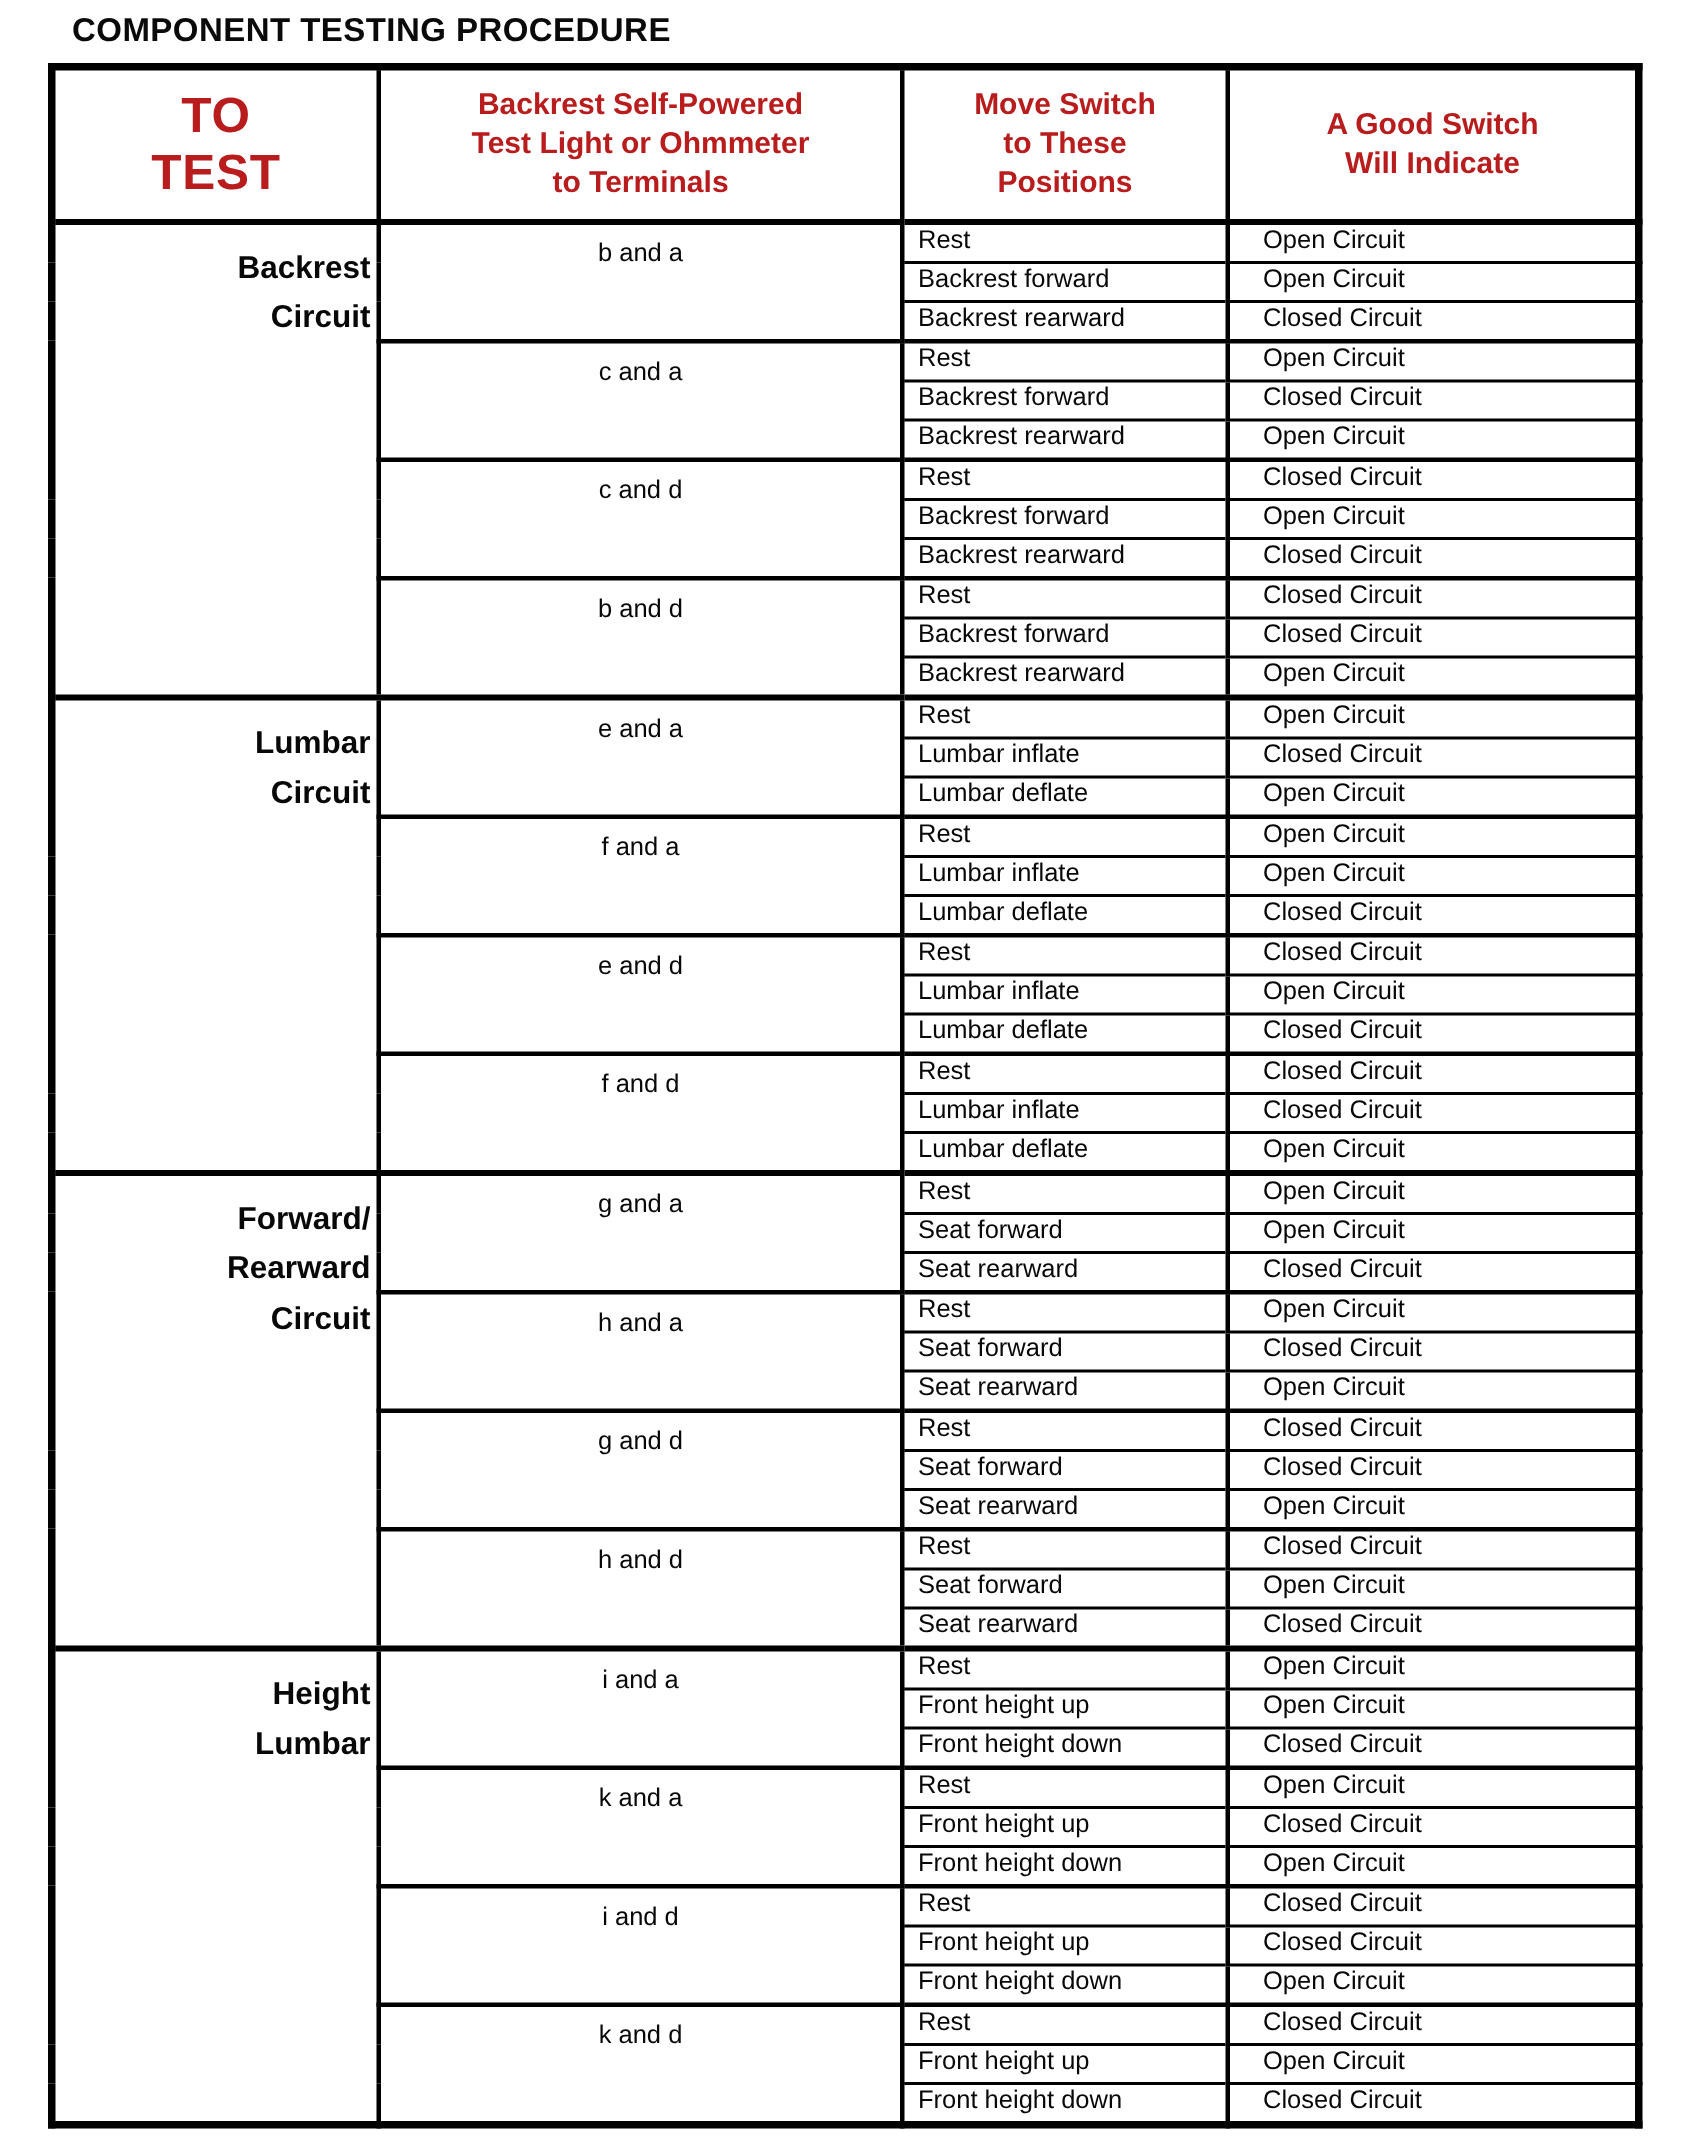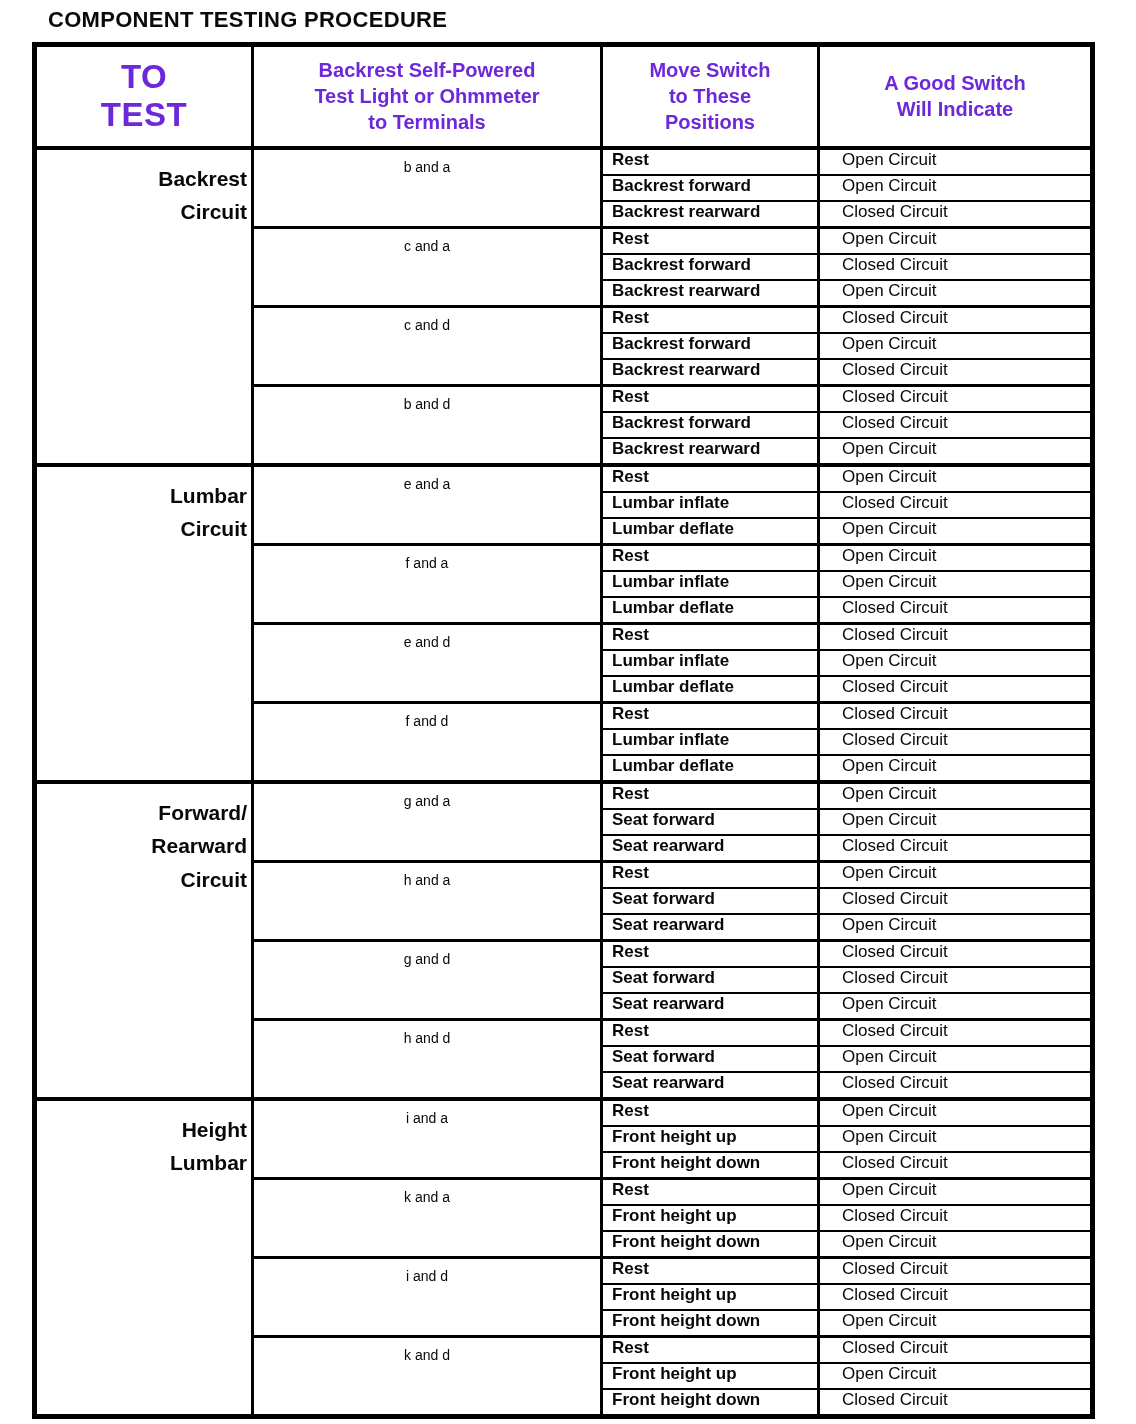--- a/index.html
+++ b/index.html
@@ -37,21 +37,21 @@
   th {
     border-bottom: 4px solid #000;
     border-right: 3px solid #000;
     font-weight: bold;
     font-size: 20px;
     line-height: 1.3;
     text-align: center;
     vertical-align: middle;
     white-space: pre-line;
     padding: 4px 6px;
-    color: #6d28d9;
+    color: #b91c1c;
   }
   th:last-child { border-right: none; }
   th.h-totest { font-size: 33px; line-height: 1.15; letter-spacing: 0.5px; }
 
   td { color: #080808; }
 
   .group-cell {
     border-right: 3px solid #000;
     border-bottom: 4px solid #000;
     vertical-align: top;
@@ -61,34 +61,33 @@
     line-height: 1.6;
     white-space: pre-line;
     padding: 12px 4px 0 15px;
   }
 
   .term-cell {
     border-right: 3px solid #000;
     border-bottom: 3px solid #000;
     vertical-align: top;
     text-align: center;
-    font-size: 14px;
+    font-size: 17px;
     padding-top: 9px;
   }
   .term-cell.group-last { border-bottom-width: 4px; margin-top: 36px; }
 
   .pos-cell {
     border-right: 3px solid #000;
     border-bottom: 2px solid #000;
     vertical-align: bottom;
     font-size: 17px;
     padding: 0 4px 4px 9px;
     white-space: nowrap;
     overflow: hidden;
-    font-weight: bold;
   }
   .res-cell {
     border-bottom: 2px solid #000;
     vertical-align: bottom;
     font-size: 17px;
     padding: 0 4px 4px 22px;
     white-space: nowrap;
     overflow: hidden;
   }
   .pos-cell.term-end, .res-cell.term-end { border-bottom-width: 3px; }

